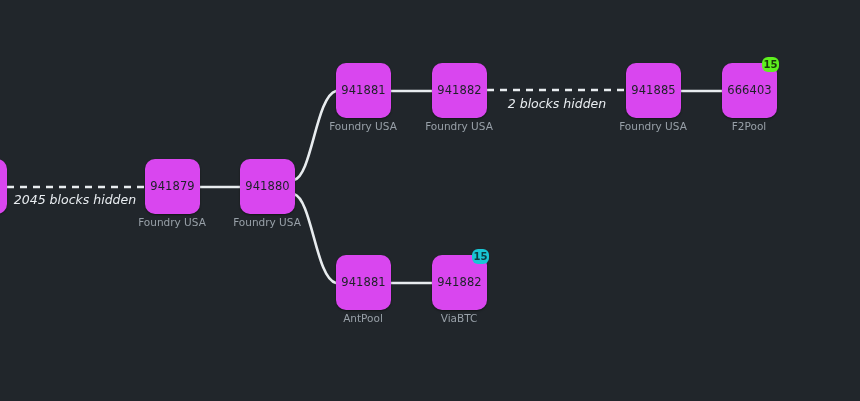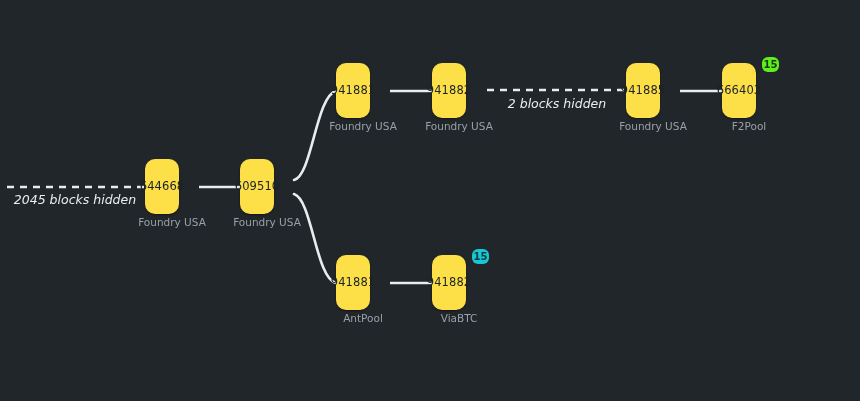--- a/index.html
+++ b/index.html
@@ -19,24 +19,24 @@
   #edges {
     position: absolute;
     left: 0;
     top: 0;
     width: 860px;
     height: 401px;
     pointer-events: none;
   }
   .block {
     position: absolute;
-    width: 34px;
+    width: 55px;
     height: 55px;
     border-radius: 10px;
-    background: #fde047;
+    background: #d946ef;
     box-shadow: 0 1px 2px rgba(0,0,0,0.45);
     display: flex;
     align-items: center;
     justify-content: center;
     box-sizing: border-box;
   }
   .block-height {
     color: #1d2227;
     font-size: 11.5px;
     letter-spacing: 0.1px;
@@ -104,26 +104,26 @@
     <line x1="680" y1="91" x2="723" y2="91" stroke="#e8ecef" stroke-width="2.6"></line>
 
     <line x1="390" y1="283" x2="433" y2="283" stroke="#e8ecef" stroke-width="2.6"></line>
   </svg>
 
   <div class="block block-partial" style="left:-48px; top:159px;">
     <span class="block-height"></span>
   </div>
 
   <div class="block" style="left:145px; top:159px;">
-    <span class="block-height">644668</span>
+    <span class="block-height">941879</span>
   </div>
   <div class="pool-label" style="left:172px; top:217px;">Foundry USA</div>
 
   <div class="block" style="left:240px; top:159px;">
-    <span class="block-height">609510</span>
+    <span class="block-height">941880</span>
   </div>
   <div class="pool-label" style="left:267px; top:217px;">Foundry USA</div>
 
   <div class="block" style="left:336px; top:63px;">
     <span class="block-height">941881</span>
   </div>
   <div class="pool-label" style="left:363px; top:121px;">Foundry USA</div>
 
   <div class="block" style="left:432px; top:63px;">
     <span class="block-height">941882</span>

